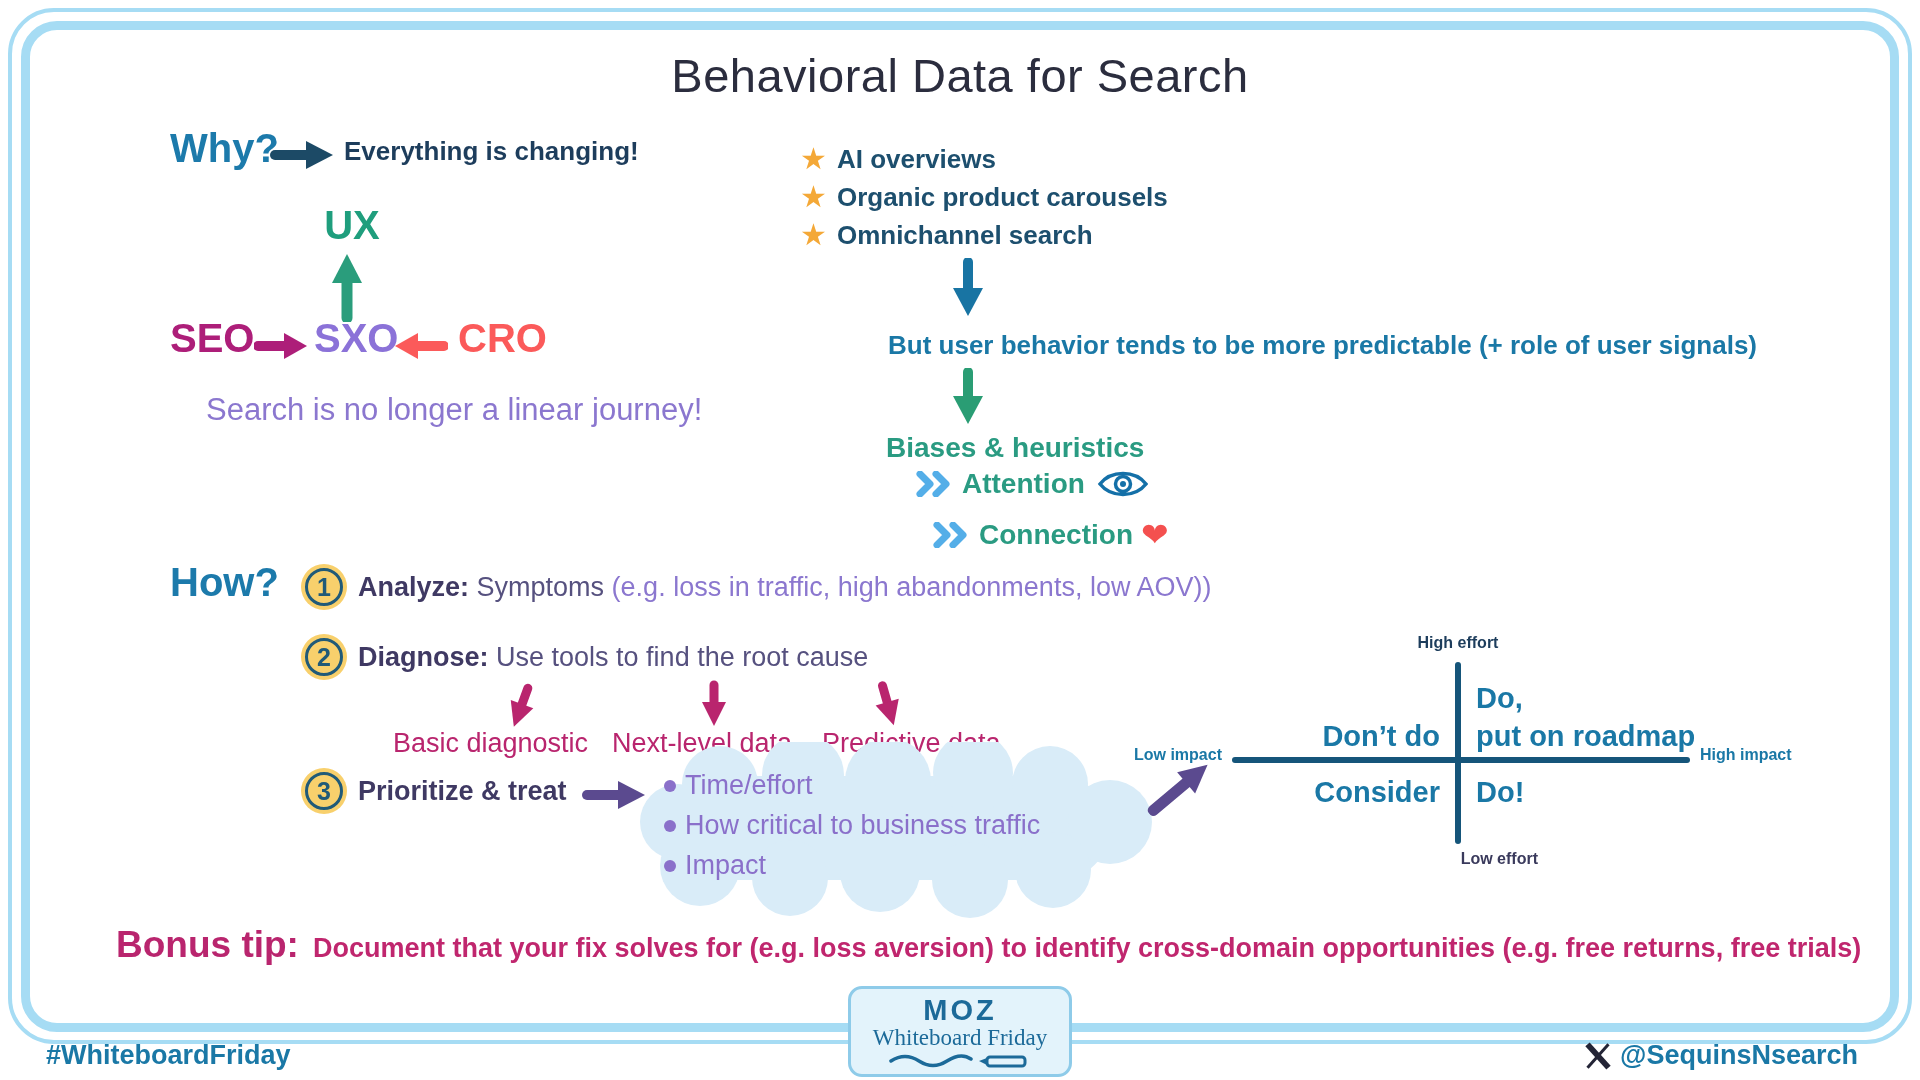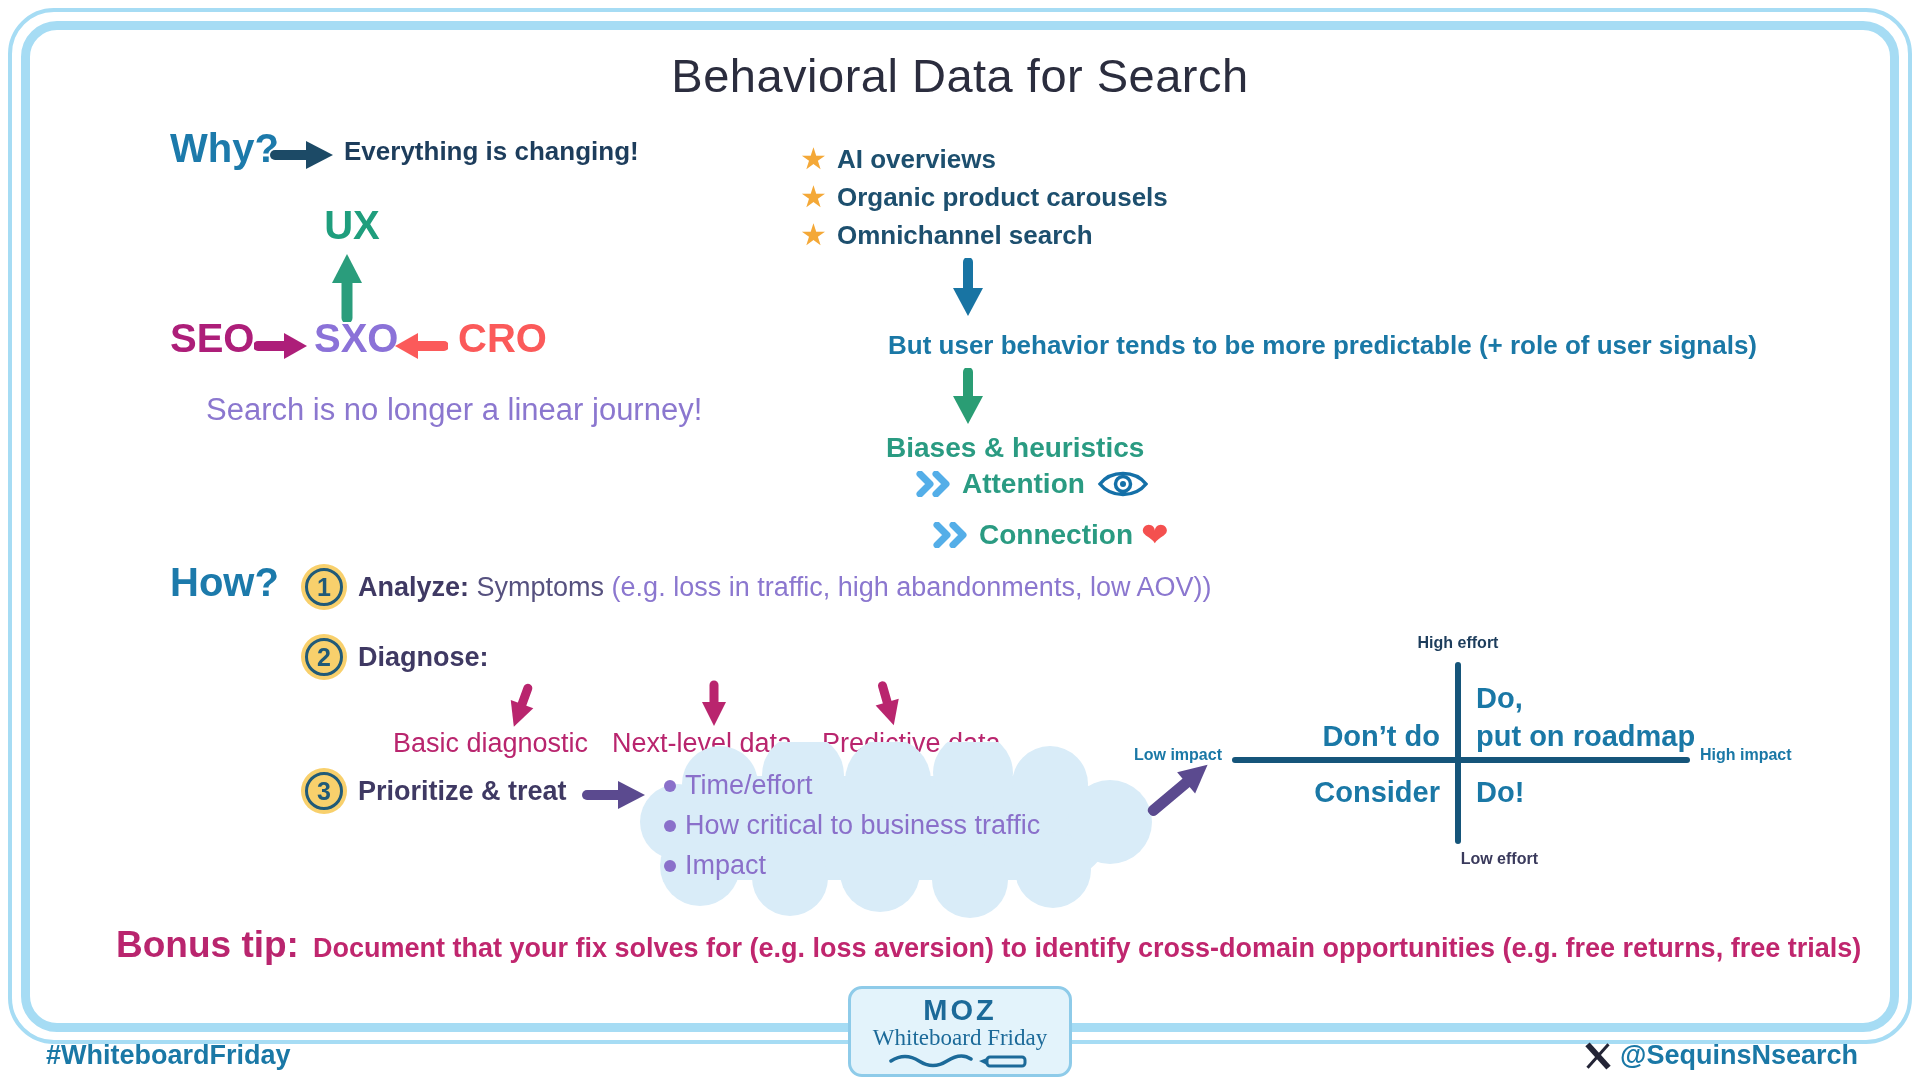--- a/index.html
+++ b/index.html
@@ -161,20 +161,21 @@
     <span class="step-bold">Analyze:</span><span class="step-text"> </span>
     <span class="step-text">Symptoms</span><span class="step-note"> </span>
     <span class="step-note">(e.g. loss in traffic, high abandonments, low AOV))</span>
   </div>
 
   <div class="abs badge" style="left:305px; top:638px;">
       <span>2</span>
     </div>
   <div class="abs step-line" style="left:358px; top:642px;">
     <span class="step-bold">Diagnose:</span><span class="step-text"> </span>
+    <span class="step-text">Use tools to find the root cause</span>
   </div>
 
   <svg class="abs" style="left:505px; top:682px; color:#b9256e; transform:rotate(20deg);" width="32" height="50" viewBox="0 0 32 50">
     <path d="M16 5 V25" stroke="currentColor" stroke-width="9" stroke-linecap="round" fill="none"></path>
     <path d="M4 22 L16 46 L28 22 Z" fill="currentColor"></path>
   </svg>
   <svg class="abs" style="left:698px; top:680px; color:#b9256e;" width="32" height="50" viewBox="0 0 32 50">
     <path d="M16 5 V25" stroke="currentColor" stroke-width="9" stroke-linecap="round" fill="none"></path>
     <path d="M4 22 L16 46 L28 22 Z" fill="currentColor"></path>
   </svg>

